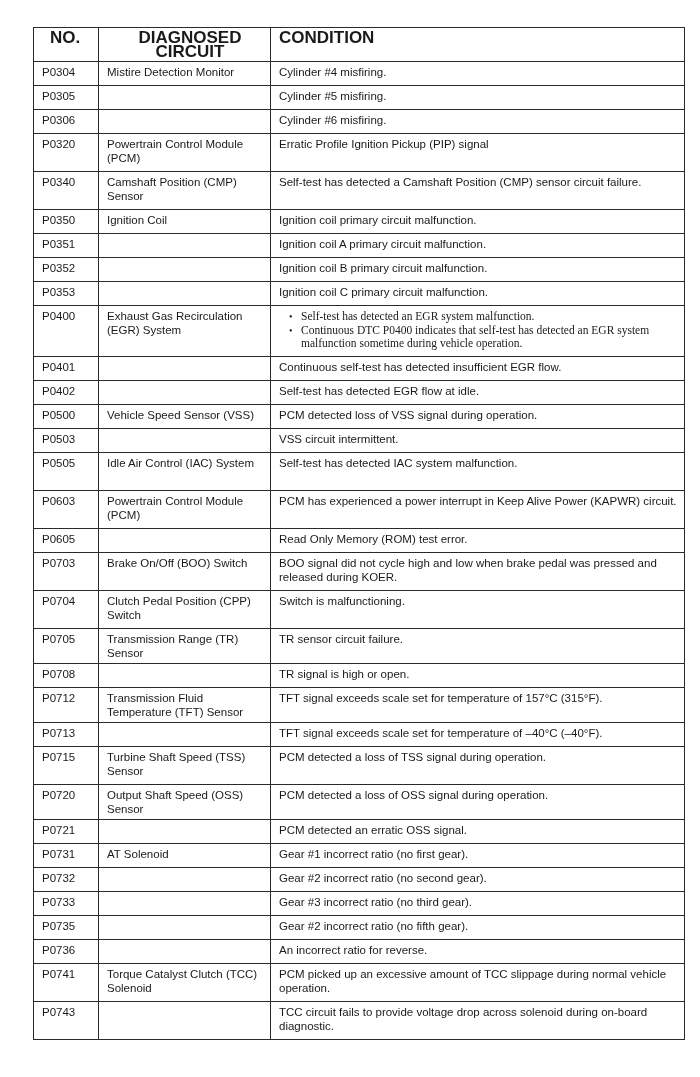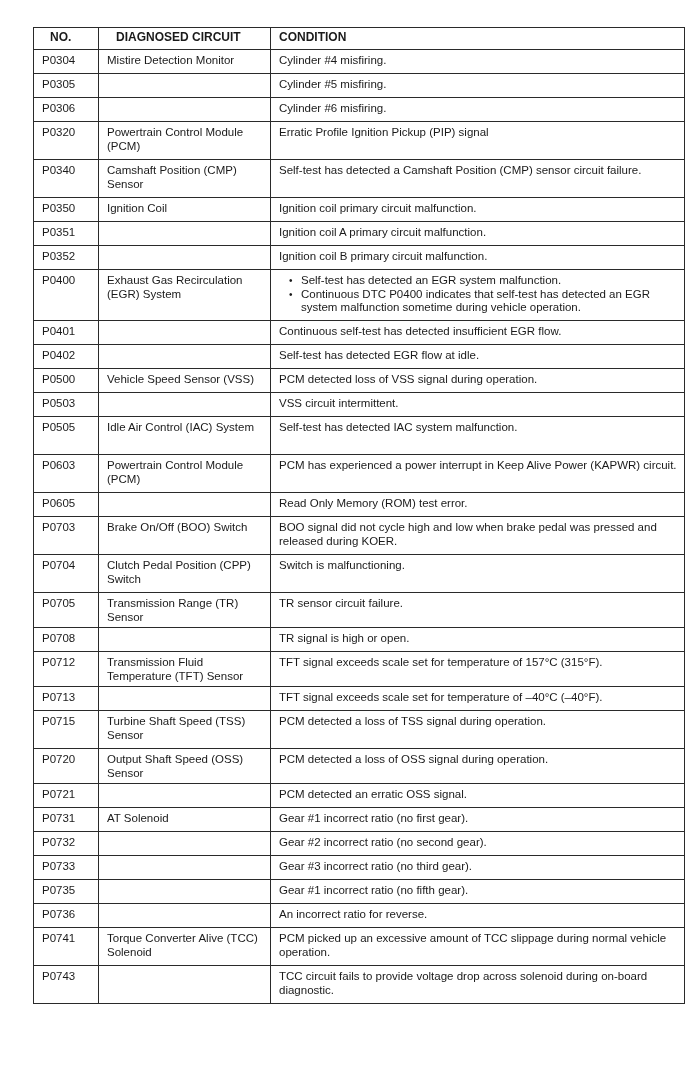--- a/index.html
+++ b/index.html
@@ -5,33 +5,33 @@
   html, body { margin: 0; padding: 0; background: #ffffff; }
   body { width: 700px; height: 1077px; position: relative; overflow: hidden;
          font-family: "Liberation Sans", sans-serif; color: #1a1a1a; }
   #dtc-table { position: absolute; left: 33px; top: 27px; width: 651px;
                border-collapse: collapse; table-layout: fixed; font-size: 11.5px; }
   #dtc-table col.c-no { width: 65px; }
   #dtc-table col.c-circ { width: 172px; }
   #dtc-table col.c-cond { width: 414px; }
   #dtc-table th, #dtc-table td { border: 1px solid #2a2a2a; vertical-align: top;
                padding: 4px 6px 3px 8px; line-height: 13.5px; }
-  #dtc-table th { font-weight: bold; font-size: 12px; height: 15px; padding-top: 3px; padding-bottom: 3px; }
+  #dtc-table th { font-weight: bold; font-size: 17px; height: 15px; padding-top: 3px; padding-bottom: 3px; }
   #dtc-table th.h-no { text-align: left; padding-left: 16px; }
-  #dtc-table th.h-circ { text-align: left; padding-left: 17px; }
+  #dtc-table th.h-circ { text-align: center; padding-left: 17px; }
   #dtc-table th.h-cond { text-align: left; }
   td.no { padding-left: 10px; }
   td.circ { border-top: none; border-bottom: none; margin-left: 37px; }
   td.circ.first { border-top: 1px solid #2a2a2a; }
   td.circ.last { border-bottom: 1px solid #2a2a2a; }
   tr.r1 td { height: 16px; }
   tr.r2 td { height: 30px; }
   tr.r3 td { height: 43px; }
   ul.bullets { margin: 0; padding: 0 0 0 12px; list-style: none; }
-  ul.bullets li { position: relative; padding-left: 10px; }
+  ul.bullets li { position: relative; padding-left: 10px; font-family: Liberation Serif, serif; }
   ul.bullets li::before { content: "\2022"; position: absolute; left: -2px; top: 0; font-size: 10px; }
 </style>
 </head>
 <body>
 
 <table id="dtc-table">
   <colgroup>
       <col class="c-no">
       <col class="c-circ">
       <col class="c-cond">
@@ -77,20 +77,25 @@
       <tr class="r1">
         <td class="no">P0351</td>
         <td class="circ"></td>
         <td class="cond">Ignition coil A primary circuit malfunction.</td>
       </tr>
       <tr class="r1">
         <td class="no">P0352</td>
         <td class="circ"></td>
         <td class="cond">Ignition coil B primary circuit malfunction.</td>
       </tr>
+      <tr class="r1">
+        <td class="no">P0353</td>
+        <td class="circ last"></td>
+        <td class="cond">Ignition coil C primary circuit malfunction.</td>
+      </tr>
       <tr class="r3">
         <td class="no">P0400</td>
         <td class="circ first">Exhaust Gas Recirculation (EGR) System</td>
         <td class="cond">
           <ul class="bullets">
             <li>Self-test has detected an EGR system malfunction.</li>
             <li>Continuous DTC P0400 indicates that self-test has detected an EGR system malfunction sometime during vehicle operation.</li>
           </ul>
         </td>
       </tr>
@@ -185,30 +190,30 @@
         <td class="cond">Gear #2 incorrect ratio (no second gear).</td>
       </tr>
       <tr class="r1">
         <td class="no">P0733</td>
         <td class="circ"></td>
         <td class="cond">Gear #3 incorrect ratio (no third gear).</td>
       </tr>
       <tr class="r1">
         <td class="no">P0735</td>
         <td class="circ"></td>
-        <td class="cond">Gear #1 incorrect ratio (no fifth gear).</td>
+        <td class="cond">Gear #2 incorrect ratio (no fifth gear).</td>
       </tr>
       <tr class="r1">
         <td class="no">P0736</td>
         <td class="circ last"></td>
         <td class="cond">An incorrect ratio for reverse.</td>
       </tr>
       <tr class="r2">
         <td class="no">P0741</td>
-        <td class="circ first">Torque Converter Alive (TCC) Solenoid</td>
+        <td class="circ first">Torque Catalyst Clutch (TCC) Solenoid</td>
         <td class="cond">PCM picked up an excessive amount of TCC slippage during normal vehicle operation.</td>
       </tr>
       <tr class="r2">
         <td class="no">P0743</td>
         <td class="circ last"></td>
         <td class="cond">TCC circuit fails to provide voltage drop across solenoid during on-board diagnostic.</td>
       </tr>
     </tbody>
 </table>
 

